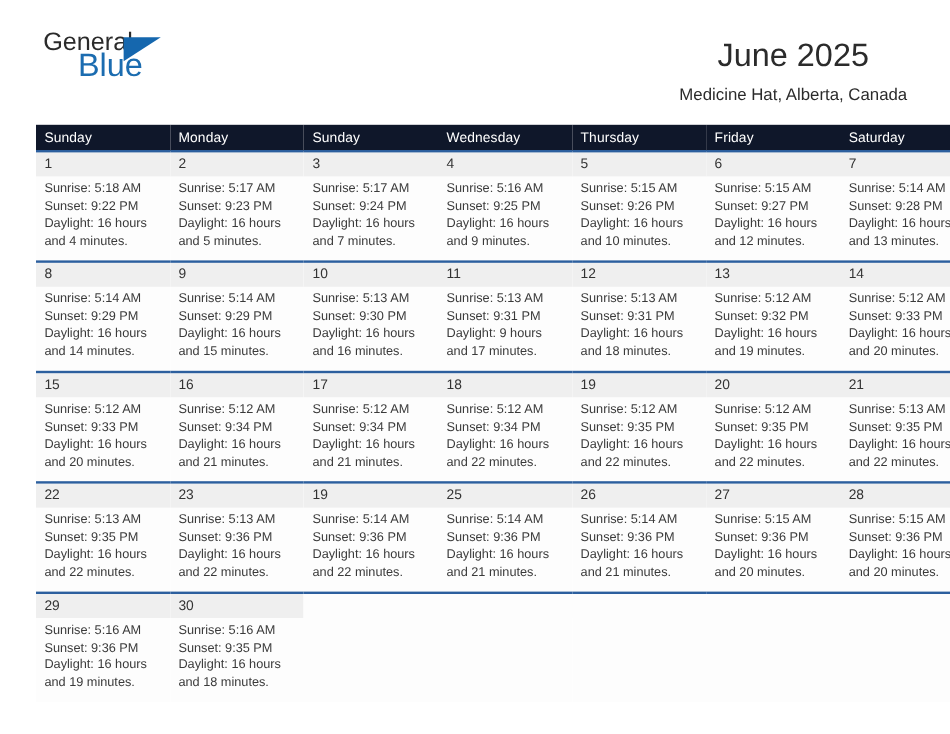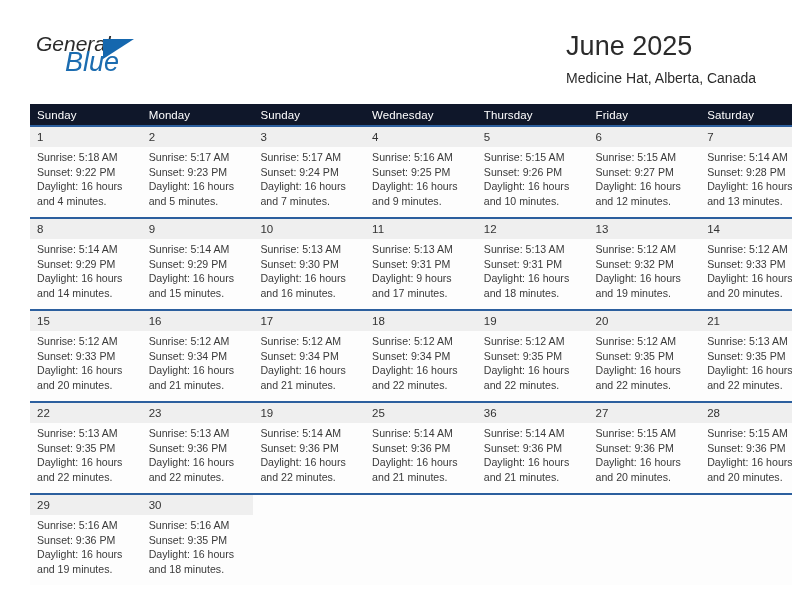--- a/index.html
+++ b/index.html
@@ -25,24 +25,23 @@
   .header {
     position: absolute;
     left: 0;
     top: 0;
     width: 792px;
     height: 104px;
   }
   .logo {
     position: absolute;
     left: 36px;
-    top: 33px;
+    top: 25px;
     width: 120px;
     height: 45px;
-    font-style: italic;
   }
   .logo-general {
     position: absolute;
     left: 0;
     top: 0;
     font-size: 21px;
     line-height: 22px;
     color: #2b2b2b;
     letter-spacing: 0px;
     font-family: "Liberation Sans", sans-serif;
@@ -63,21 +62,21 @@
     width: 0;
     height: 0;
     border-left: 31px solid #1567ae;
     border-bottom: 20px solid transparent;
   }
 
   .title-block {
     position: absolute;
     right: 36px;
     top: 30px;
-    text-align: left;
+    text-align: center;
   }
   .cal-title {
     font-size: 27px;
     line-height: 32px;
     color: #2b2b2b;
     font-weight: normal;
     margin: 0;
     white-space: nowrap;
   }
   .cal-subtitle {
@@ -384,21 +383,21 @@
             </td>
             <td class="daycell">
               <div class="daynum">25</div>
               <div class="info">
                 <div>Sunrise: 5:14 AM</div>
                 <div>Sunset: 9:36 PM</div>
                 <div class="wrap">Daylight: 16 hours and 21 minutes.</div>
               </div>
             </td>
             <td class="daycell">
-              <div class="daynum">36</div>
+              <div class="daynum">26</div>
               <div class="info">
                 <div>Sunrise: 5:14 AM</div>
                 <div>Sunset: 9:36 PM</div>
                 <div class="wrap">Daylight: 16 hours and 21 minutes.</div>
               </div>
             </td>
             <td class="daycell">
               <div class="daynum">27</div>
               <div class="info">
                 <div>Sunrise: 5:15 AM</div>

